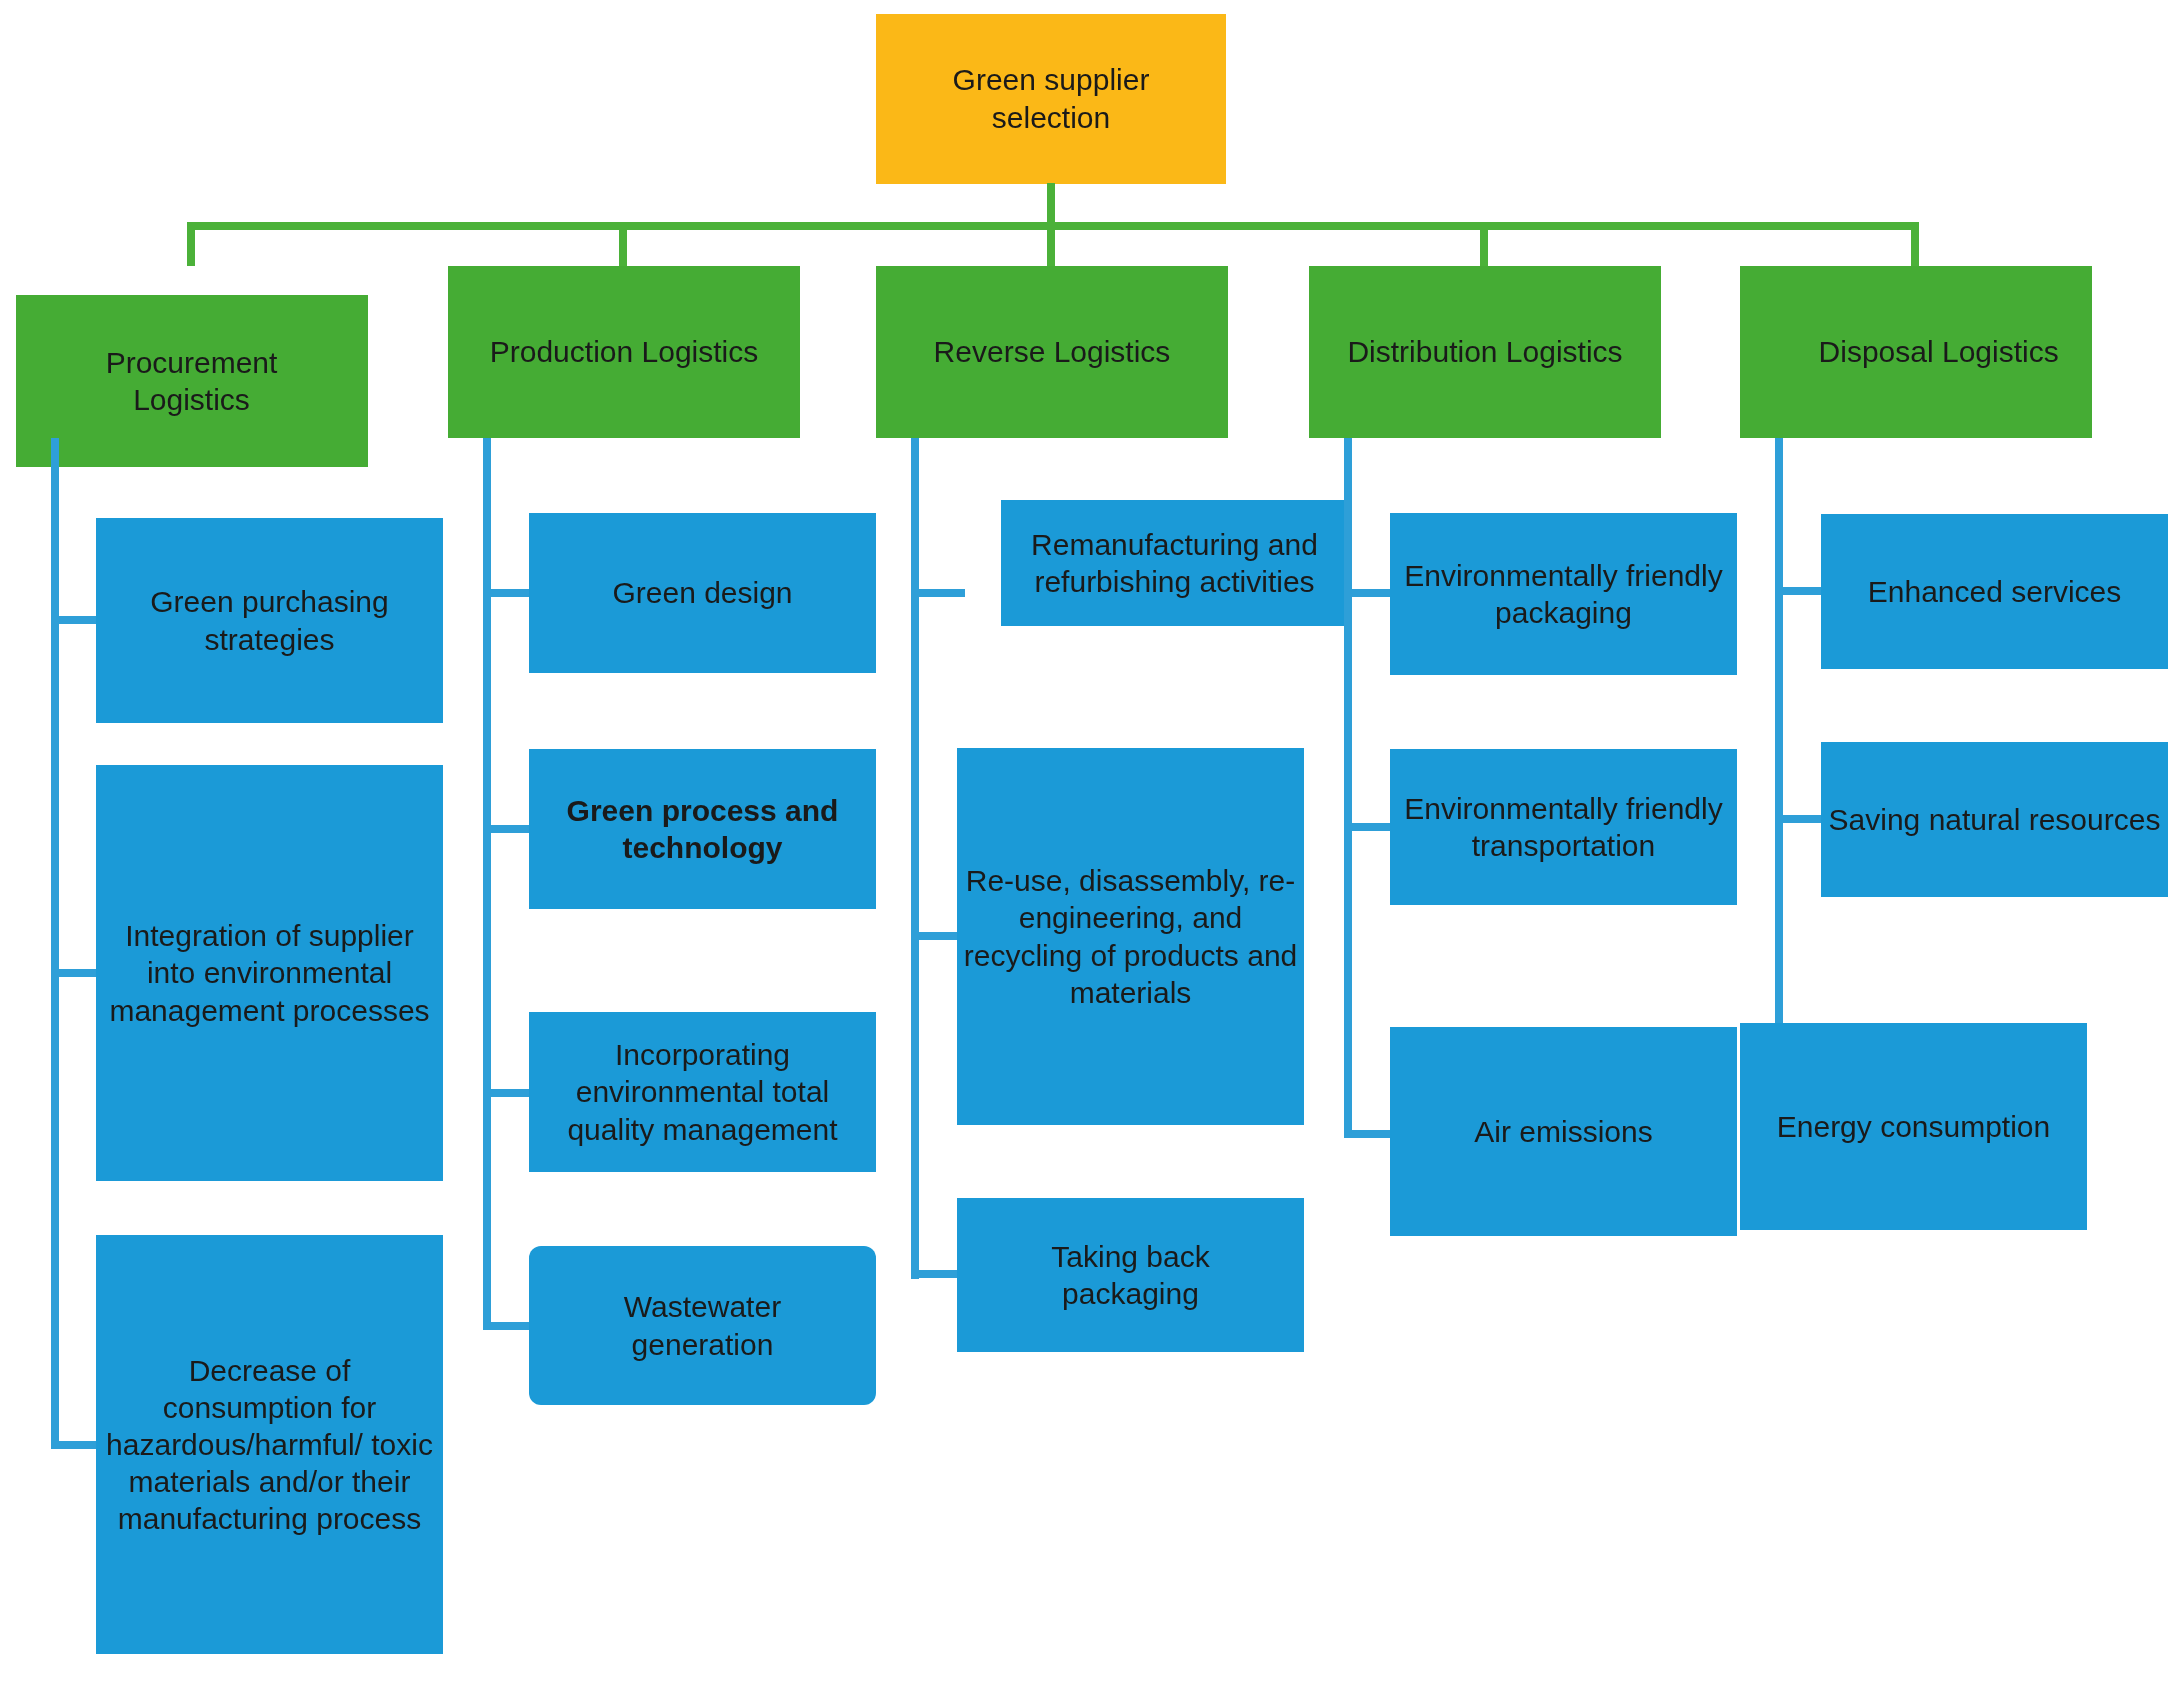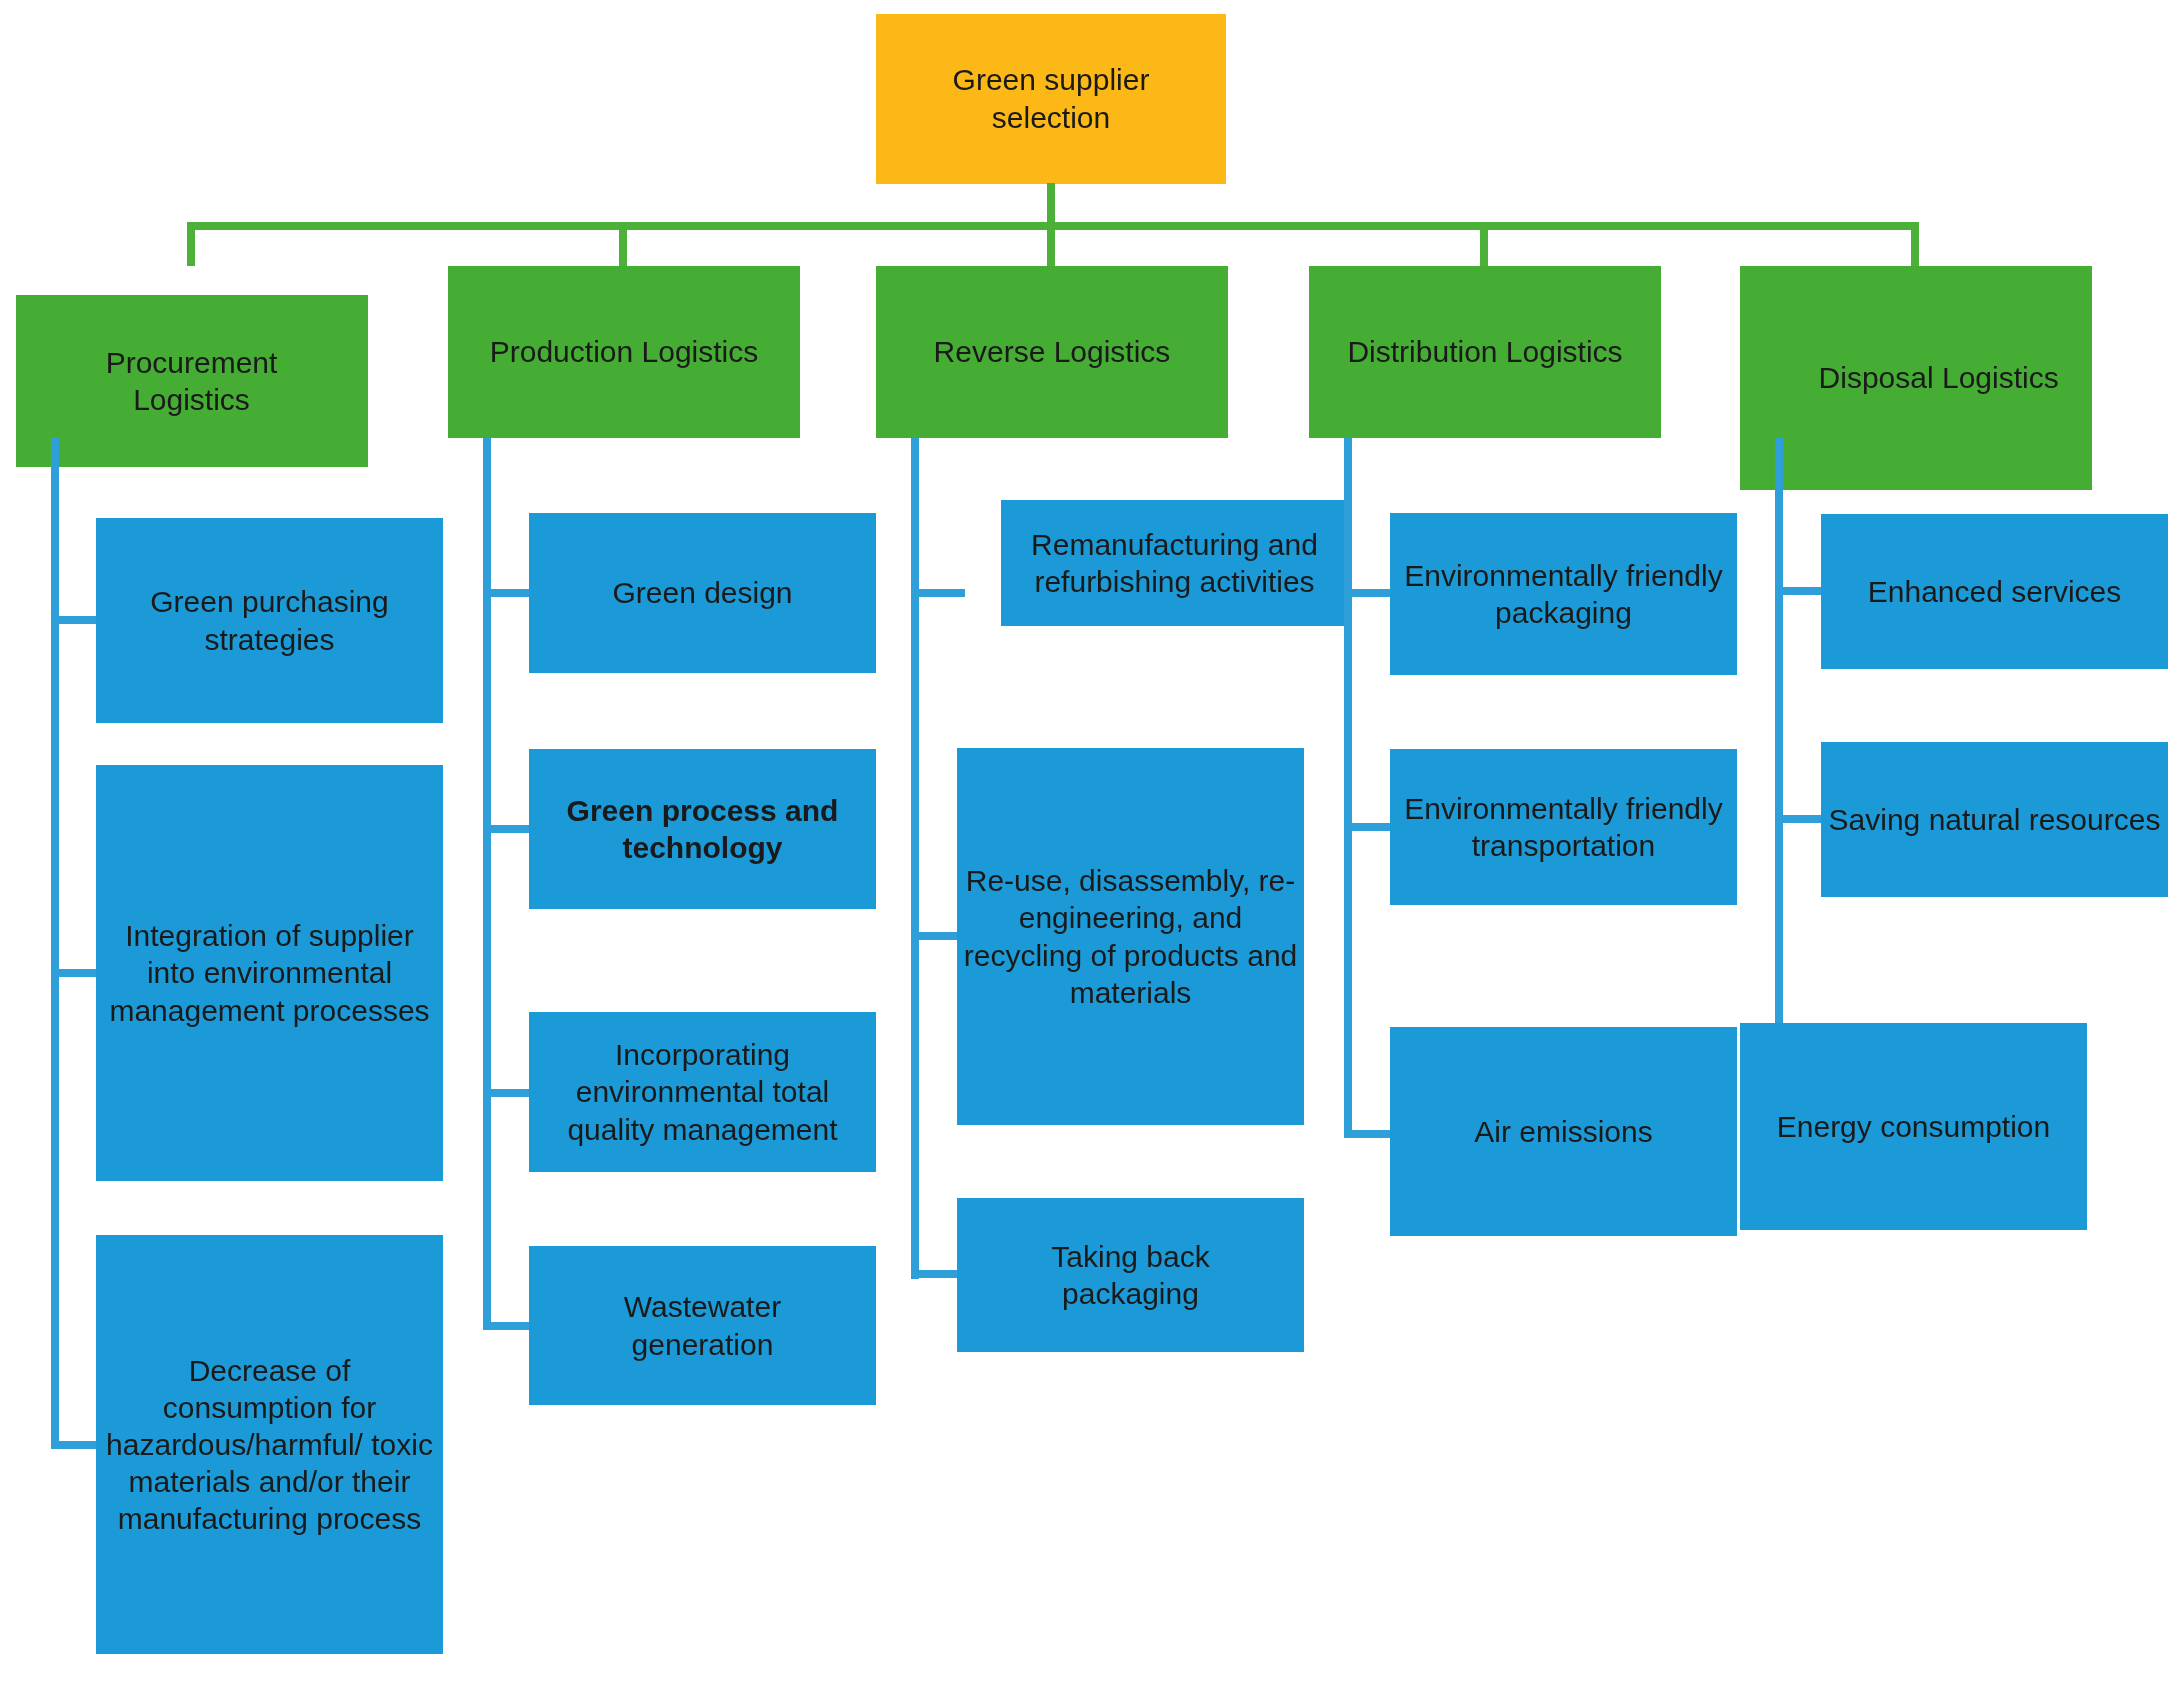--- a/index.html
+++ b/index.html
@@ -48,39 +48,39 @@
   <div class="gline" style="left:187px; top:222px; width:1732px; height:8px;"></div>
   <div class="gline" style="left:187px; top:230px; width:8px; height:36px;"></div>
   <div class="gline" style="left:619px; top:230px; width:8px; height:36px;"></div>
   <div class="gline" style="left:1480px; top:230px; width:8px; height:36px;"></div>
   <div class="gline" style="left:1911px; top:230px; width:8px; height:36px;"></div>
 
   <div class="box cat-box" style="left:15.5px; top:266px; width:352px; height:172px; padding:0 67px;margin-top:29px;">Procurement Logistics</div>
   <div class="box cat-box" style="left:448px; top:266px; width:352px; height:172px;">Production Logistics</div>
   <div class="box cat-box" style="left:876px; top:266px; width:352px; height:172px;">Reverse Logistics</div>
   <div class="box cat-box" style="left:1309px; top:266px; width:352px; height:172px;">Distribution Logistics</div>
-  <div class="box cat-box" style="left:1740px; top:266px; width:352px; height:224px;padding-left:48px;">Disposal Logistics</div>
+  <div class="box cat-box" style="left:1740px; top:266px; width:352px; height:172px;padding-left:48px;">Disposal Logistics</div>
 
   <div class="bline" style="left:51px; top:438px; width:8px; height:1011px;"></div>
   <div class="bline" style="left:51px; top:616px; width:54px; height:8px;"></div>
   <div class="bline" style="left:51px; top:969px; width:54px; height:8px;"></div>
   <div class="bline" style="left:51px; top:1441px; width:54px; height:8px;"></div>
   <div class="box crit-box" style="left:96px; top:518px; width:347px; height:205px;">Green purchasing strategies</div>
   <div class="box crit-box" style="left:96px; top:765px; width:347px; height:416px;">Integration of supplier into environmental management processes</div>
   <div class="box crit-box" style="left:96px; top:1235px; width:347px; height:419px;">Decrease of consumption for hazardous/harmful/ toxic materials and/or their manufacturing process</div>
 
   <div class="bline" style="left:483px; top:438px; width:8px; height:892px;"></div>
   <div class="bline" style="left:483px; top:589px; width:54px; height:8px;"></div>
   <div class="bline" style="left:483px; top:825px; width:54px; height:8px;"></div>
   <div class="bline" style="left:483px; top:1089px; width:54px; height:8px;"></div>
   <div class="bline" style="left:483px; top:1322px; width:54px; height:8px;"></div>
   <div class="box crit-box" style="left:529px; top:513px; width:347px; height:160px;">Green design</div>
   <div class="box crit-box" style="left:529px; top:749px; width:347px; height:160px;font-weight:bold;">Green process and technology</div>
   <div class="box crit-box" style="left:529px; top:1012px; width:347px; height:160px;">Incorporating environmental total quality management</div>
-  <div class="box crit-box" style="left:529px; top:1246px; width:347px; height:159px; padding:0 54px;">Wastewater generation</div>
+  <div class="box crit-box" style="left:529px; top:1246px; width:347px; height:159px; padding:0 54px;border-radius:12px;">Wastewater generation</div>
 
   <div class="bline" style="left:911px; top:438px; width:8px; height:841px;"></div>
   <div class="bline" style="left:911px; top:589px; width:54px; height:8px;"></div>
   <div class="bline" style="left:911px; top:932px; width:54px; height:8px;"></div>
   <div class="bline" style="left:911px; top:1270px; width:54px; height:8px;"></div>
   <div class="box crit-box" style="left:957px; top:500px; width:347px; height:126px;margin-left:44px;">Remanufacturing and refurbishing activities</div>
   <div class="box crit-box" style="left:957px; top:748px; width:347px; height:377px;">Re-use, disassembly, re-engineering, and recycling of products and materials</div>
   <div class="box crit-box" style="left:957px; top:1198px; width:347px; height:154px; padding:0 58px;">Taking back packaging</div>
 
   <div class="bline" style="left:1344px; top:438px; width:8px; height:700px;"></div>

